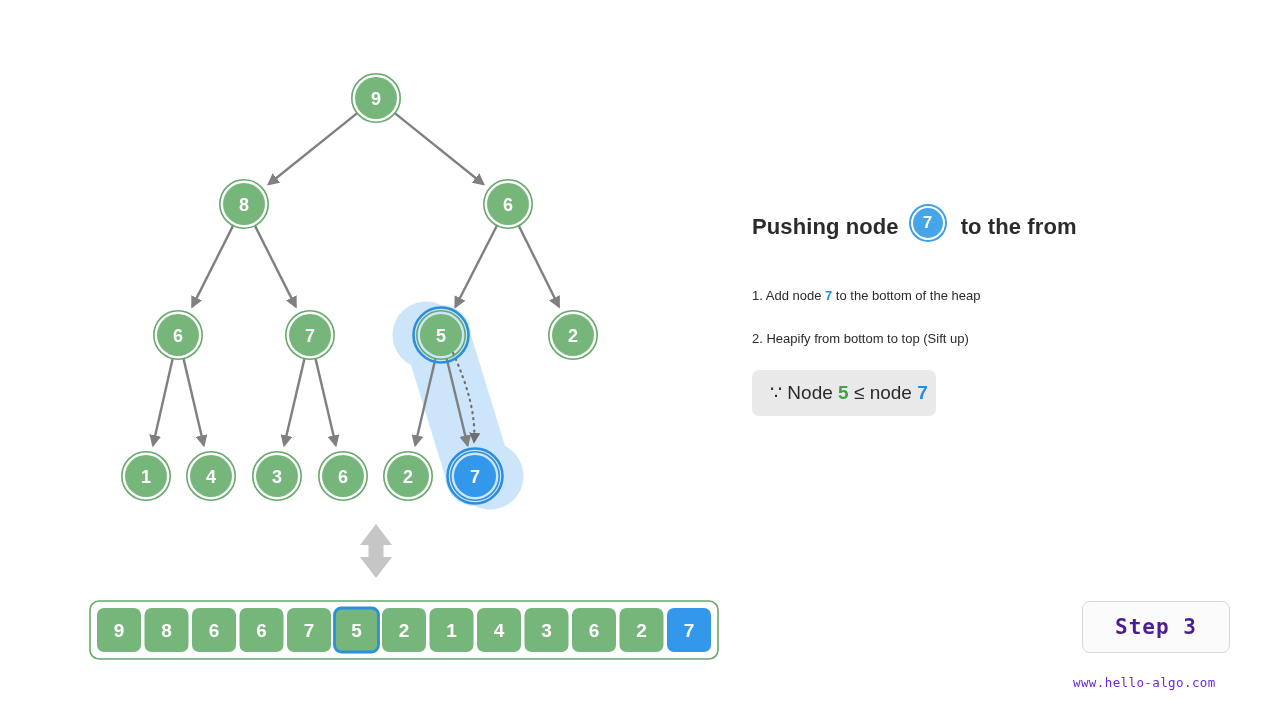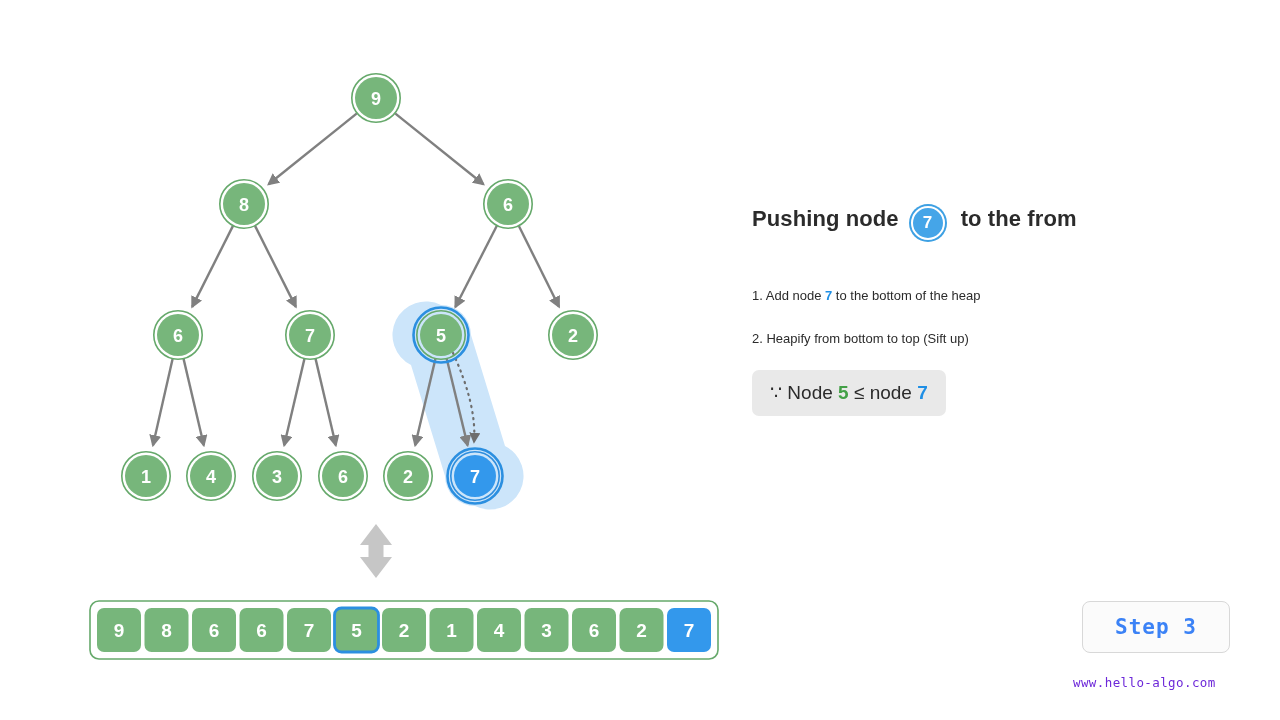--- a/index.html
+++ b/index.html
@@ -39,21 +39,21 @@
     left: 752px;
     top: 206px;
     width: 500px;
   }
   .panel-title {
     font-size: 22px;
     font-weight: bold;
     color: #2b2b2b;
     letter-spacing: 0.1px;
     display: flex;
-    align-items: flex-start;
+    align-items: flex-end;
     white-space: nowrap;
   }
   .title-badge {
     display: inline-flex;
     align-items: center;
     justify-content: center;
     width: 34px;
     height: 34px;
     border-radius: 50%;
     background: #45a5e8;
@@ -72,21 +72,21 @@
   }
   #step-1 { margin-top: 48px; }
   #step-2 { margin-top: 28px; }
   .blue-num { color: #1f8fe5; font-weight: bold; }
   .green-num { color: #43a047; font-weight: bold; }
   .note-box {
     margin-top: 24px;
     display: inline-block;
     background: #e9e9e9;
     border-radius: 7px;
-    padding: 11px 18px 12px 18px;
+    padding: 11px 8px 12px 18px;
     font-size: 19px;
     color: #2b2b2b;
     white-space: nowrap;
   }
 
   
   #step-indicator {
     position: absolute;
     left: 1082px;
     top: 601px;
@@ -94,21 +94,21 @@
     height: 52px;
     border: 1px solid #d8d8d8;
     border-radius: 8px;
     background: #fbfbfb;
     display: flex;
     align-items: center;
     justify-content: center;
     font-family: "DejaVu Sans Mono", monospace;
     font-size: 21px;
     font-weight: bold;
-    color: #3b82f6;
+    color: #4c1d95;
     letter-spacing: 1px;
     box-sizing: border-box;
   }
 
   
   #watermark {
     position: absolute;
     left: 1073px;
     top: 675px;
     font-family: "DejaVu Sans Mono", monospace;

